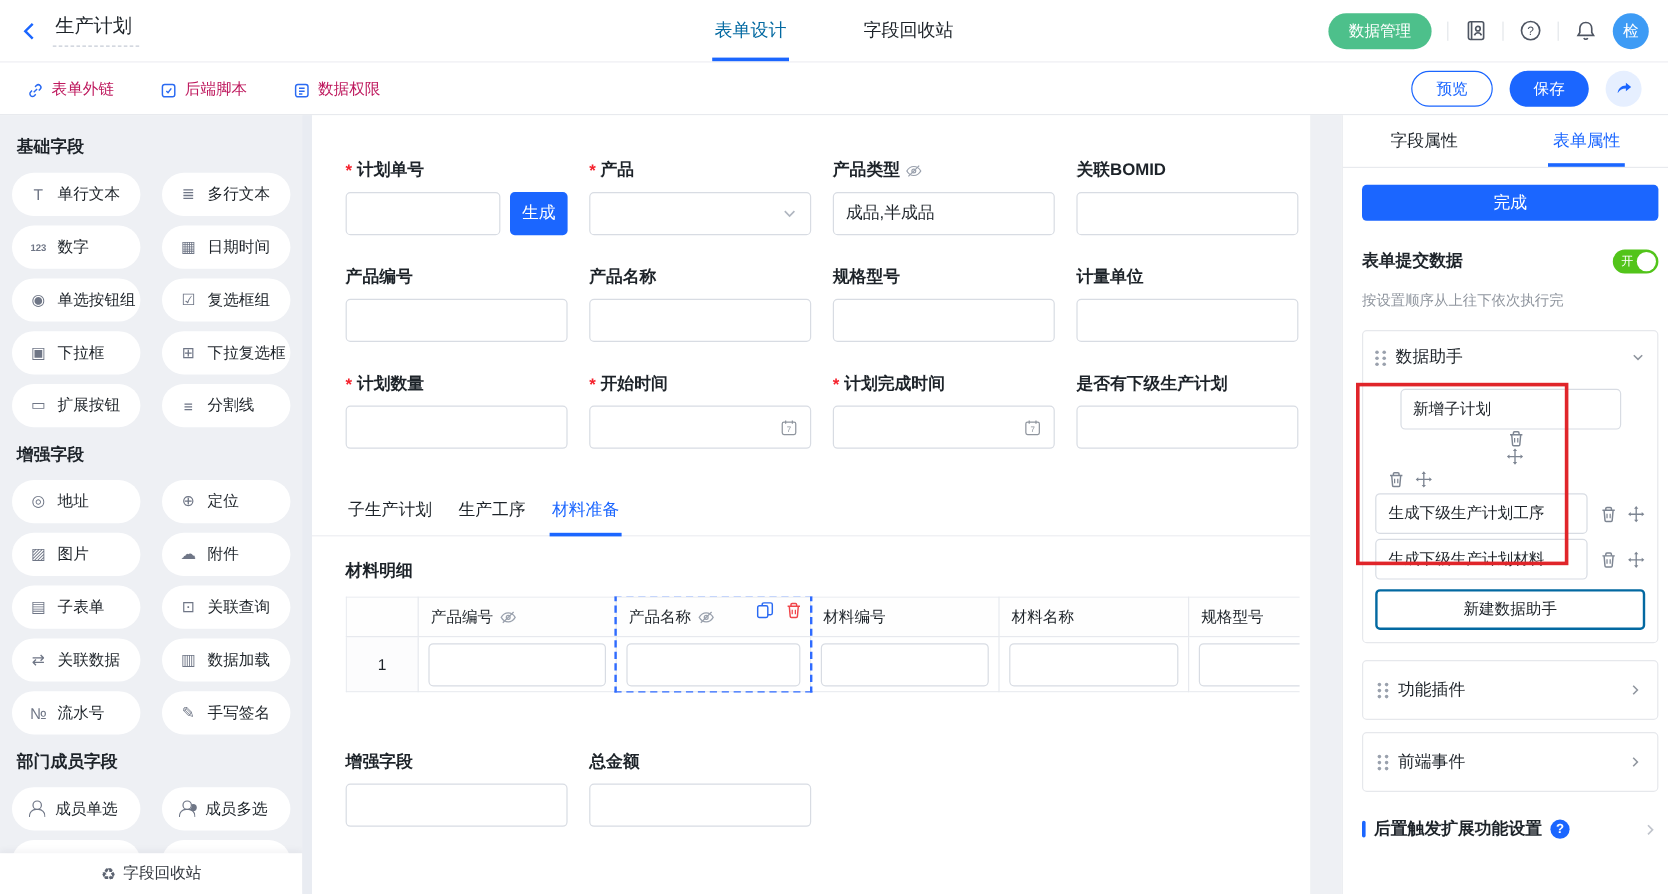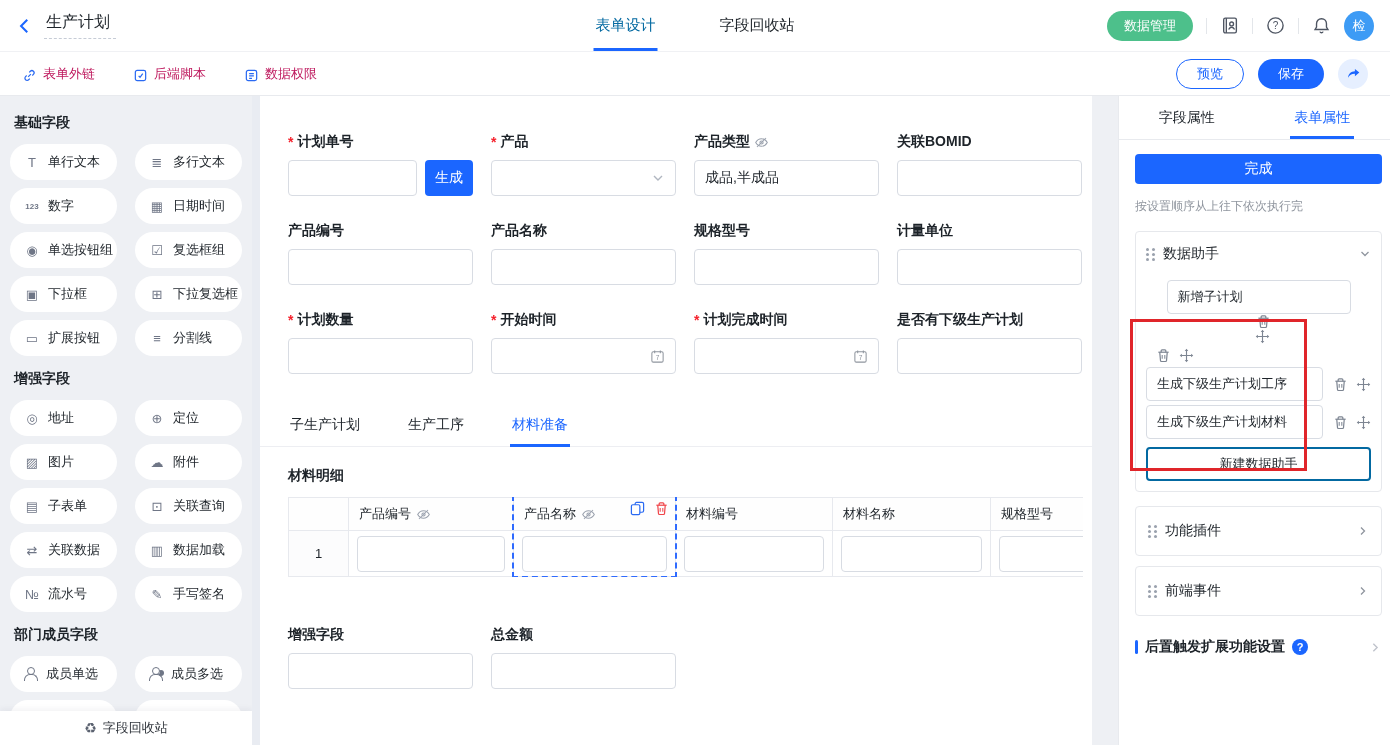--- a/index.html
+++ b/index.html
@@ -71,21 +71,21 @@
             font-weight:700; font-size:14px; }
   .req { color:#f5222d; }
   .input { height:36px; border:1px solid #d8dce3; border-radius:4px; background:#fff;
             display:flex; align-items:center; padding:16px 10px; font-size:14px; cursor:text; }
   .control.with-btn { display:flex; gap:8px; }
   .control.with-btn .input { flex:1; min-width:0; }
   .gen { width:48px; height:36px; background:#1b66ff; border:none; border-radius:4px;
             color:#fff; font-size:14px; cursor:pointer; flex:none; }
   .input.select, .input.date { justify-content:flex-end; cursor:pointer; }
 
-  .subtabs { display:flex; gap:44px; margin:38px -9px 16px -28px; padding-left:28px;
+  .subtabs { display:flex; gap:18px; margin:38px -9px 16px -28px; padding-left:28px;
             border-bottom:1px solid #edeef2; }
   .stab { padding:4px 2px 12px; font-size:14px; position:relative; cursor:pointer; }
   .stab.active { color:#1b66ff; }
   .stab.active::after { content:""; position:absolute; left:0; right:0; bottom:-1px; height:3px; background:#1b66ff; }
 
   .detail-title { margin-top:20px; font-weight:700; }
   .table-wrap { margin-top:12px; position:relative; width:100%; overflow:hidden; }
   table { border-collapse:collapse; table-layout:fixed; width:862px; }
   th, td { border:1px solid #e7e9ee; }
   th { height:33px; font-weight:400; text-align:left; padding:0 10px; font-size:13px; background:#fefefe; }
@@ -580,20 +580,27 @@
     <div class="gap2"></div>
 
     <aside class="rightpanel">
       <div class="rp-tabs" id="rp-tabs">
           <div class="rptab">字段属性</div>
           <div class="rptab active">表单属性</div>
         </div>
 
       <button class="done">完成</button>
 
+      <div class="submit-row">
+        <span class="lab">表单提交数据</span>
+        <span class="toggle">
+          <span class="t-label">开</span>
+          <span class="knob"></span>
+        </span>
+      </div>
 
       <div class="hint">按设置顺序从上往下依次执行完</div>
 
       <div class="card">
         <div class="card-head">
           <span class="dots">
               <i></i>
             </span>
           <span>数据助手</span>
           <span class="chev">

